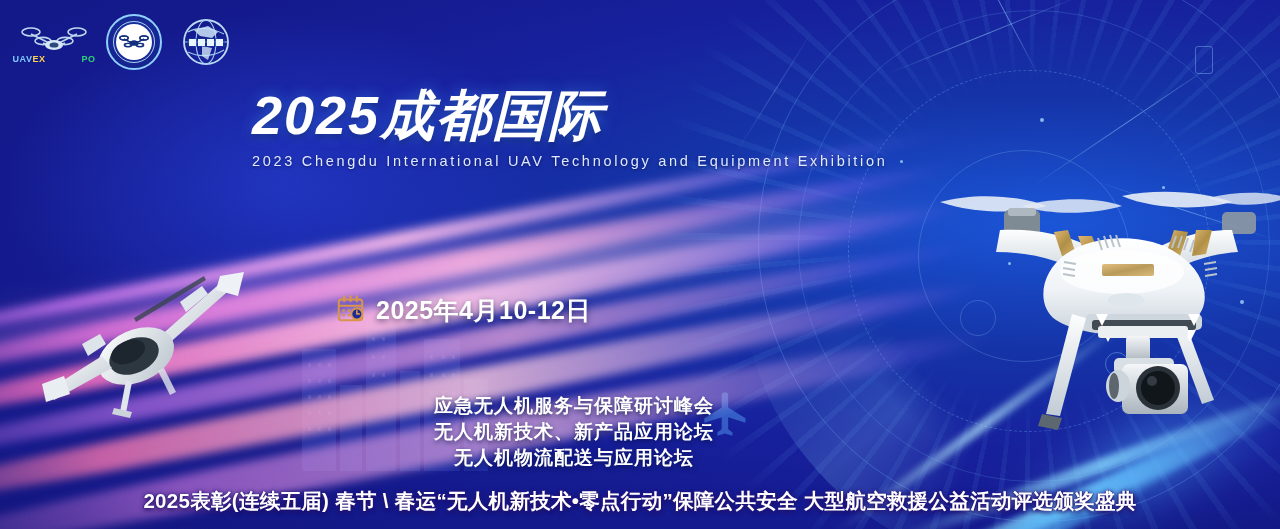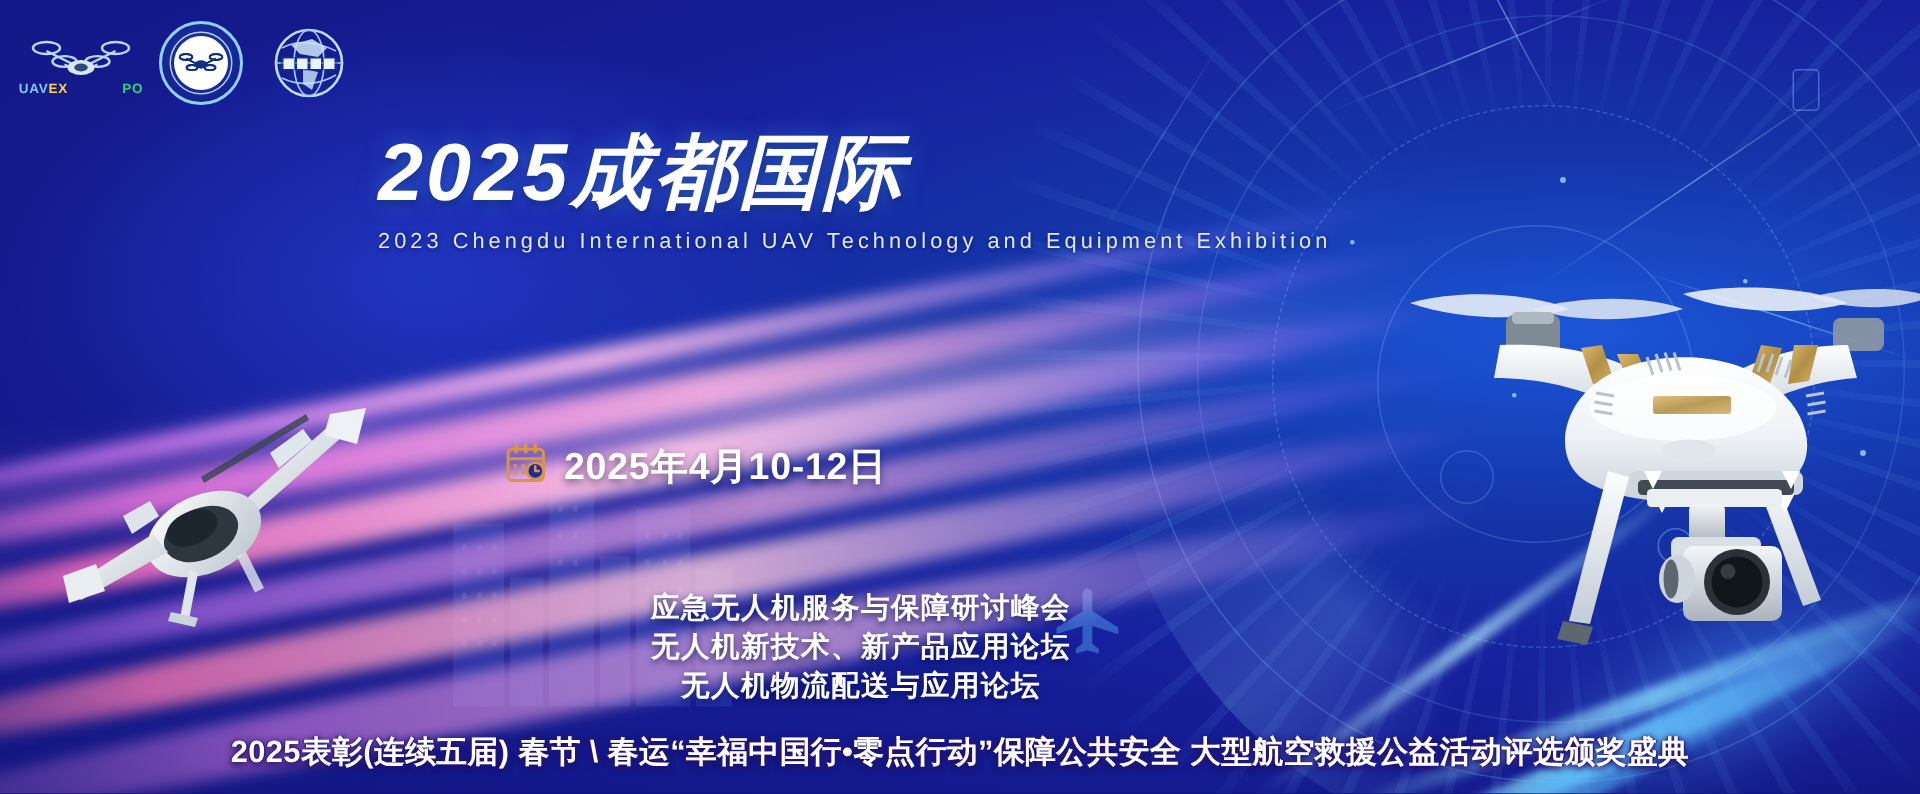--- a/index.html
+++ b/index.html
@@ -435,16 +435,16 @@
     </div>
 
 
     <div class="sublist">
       <div class="sub">应急无人机服务与保障研讨峰会</div>
       <div class="sub">无人机新技术、新产品应用论坛</div>
       <div class="sub">无人机物流配送与应用论坛</div>
     </div>
 
     <div class="bottom-band">
-      <div class="bottom-text">2025表彰(连续五届) 春节 \ 春运“幸福中国行•零点行动”保障公共安全 大型航空救援公益活动评选颁奖盛典</div>
+      <div class="bottom-text">2025表彰(连续五届) 春节 \ 春运“无人机新技术•零点行动”保障公共安全 大型航空救援公益活动评选颁奖盛典</div>
     </div>
   </div>
 </div>
 
 </body></html>

